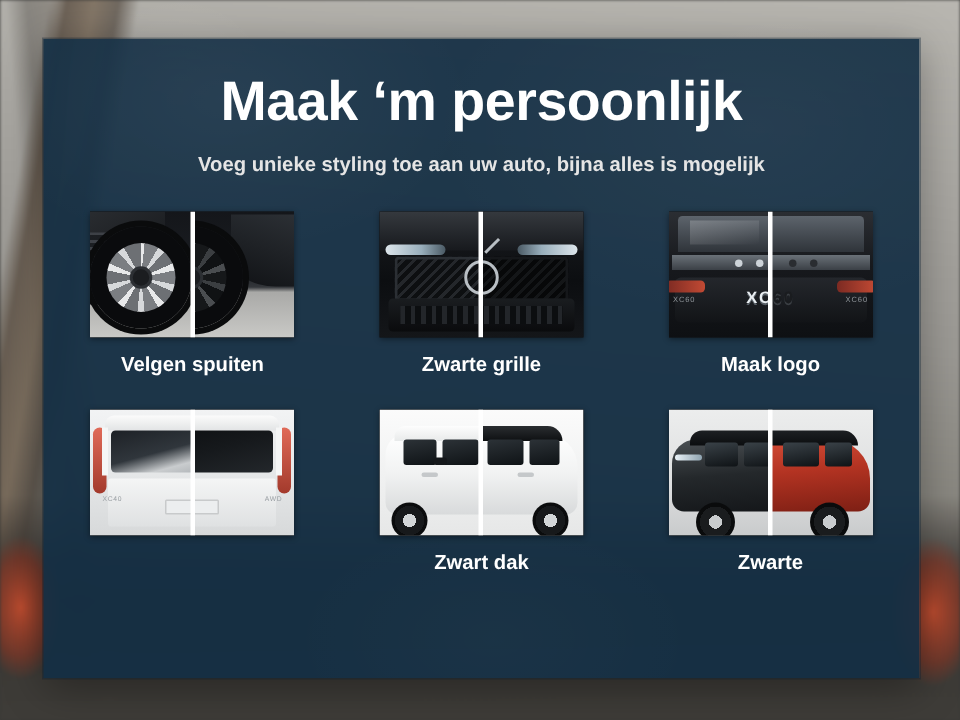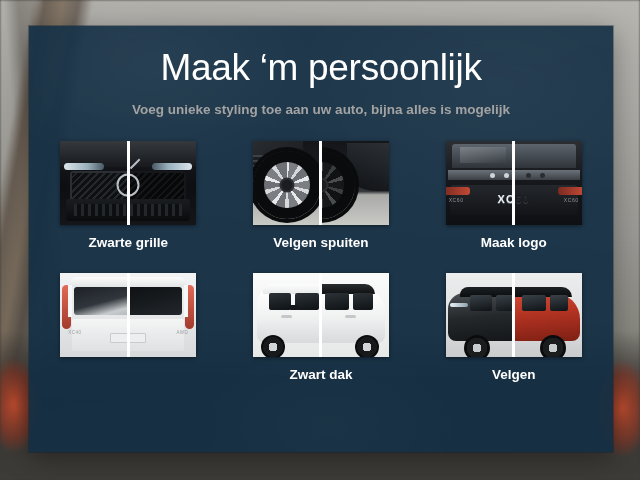--- a/index.html
+++ b/index.html
@@ -51,26 +51,26 @@
       radial-gradient(ellipse 300px 180px at 470px 60px, rgba(255,255,255,.035), rgba(0,0,0,0) 72%),
       radial-gradient(ellipse 200px 120px at 300px 400px, rgba(255,255,255,.02), rgba(0,0,0,0) 70%);
     pointer-events:none;
   }
 
   .panel-inner{position:relative;z-index:2;padding:0 24px;}
 
   .headline{
     margin:0;padding-top:20px;
     text-align:center;color:#ffffff;
-    font-size:37px;line-height:44px;font-weight:400;
+    font-size:37px;line-height:44px;font-weight:700;
     letter-spacing:-0.3px;
   }
   .subline{
     margin:0;padding-top:11px;
-    text-align:center;color:#a3a3a3;
+    text-align:center;color:#e5e5e5;
     font-size:13.5px;line-height:18px;font-weight:600;
   }
 
   
   .grid{
     margin-top:22px;
     display:grid;
     grid-template-columns:repeat(3,1fr);
     column-gap:54px;
     row-gap:22px;
@@ -237,65 +237,65 @@
   <div class="panel-inner">
 
     <h1 class="headline">Maak ‘m persoonlijk</h1>
     <p class="subline">Voeg unieke styling toe aan uw auto, bijna alles is mogelijk</p>
 
     <div class="grid">
 
       <div class="tile">
         <div class="thumb">
           <div class="half l">
+            <div class="wheel-scene">
+                <div class="fender"></div>
+                <div class="wheel">
+                  <div class="rim silver"></div>
+                  <div class="hub"></div>
+                </div>
+              </div>
+          </div>
+          <div class="half r">
+            <div class="wheel-scene" style="left:-100%;width:200%;position:absolute;">
+                <div class="body-r"></div>
+                <div class="wheel">
+                  <div class="rim black"></div>
+                  <div class="hub"></div>
+                </div>
+              </div>
+          </div>
+          <div class="divider"></div>
+        </div>
+        <div class="tile-label">Velgen spuiten</div>
+      </div>
+
+      <div class="tile">
+        <div class="thumb">
+          <div class="half l">
             <div class="grille-scene" style="width:136px;">
                 <div class="hood"></div>
                 <div class="hl l"></div>
                 <div class="grille-mesh"></div>
                 <div class="lower"></div>
                 <div class="ironmark"></div>
               </div>
           </div>
           <div class="half r">
             <div class="grille-scene" style="width:136px;left:-68px;position:absolute;">
                 <div class="hood"></div>
                 <div class="hl r"></div>
                 <div class="grille-mesh blk"></div>
                 <div class="lower"></div>
                 <div class="ironmark"></div>
               </div>
           </div>
           <div class="divider"></div>
         </div>
         <div class="tile-label">Zwarte grille</div>
-      </div>
-
-      <div class="tile">
-        <div class="thumb">
-          <div class="half l">
-            <div class="wheel-scene">
-                <div class="fender"></div>
-                <div class="wheel">
-                  <div class="rim silver"></div>
-                  <div class="hub"></div>
-                </div>
-              </div>
-          </div>
-          <div class="half r">
-            <div class="wheel-scene" style="left:-100%;width:200%;position:absolute;">
-                <div class="body-r"></div>
-                <div class="wheel">
-                  <div class="rim black"></div>
-                  <div class="hub"></div>
-                </div>
-              </div>
-          </div>
-          <div class="divider"></div>
-        </div>
-        <div class="tile-label">Velgen spuiten</div>
       </div>
 
       <div class="tile">
         <div class="thumb">
           <div class="half l">
             <div class="rear-scene" style="width:136px;">
               <div class="glass"></div>
                 <div class="bar"></div>
               <div class="sensor" style="left:44px;"></div>
                 <div class="sensor" style="left:58px;"></div>
@@ -394,18 +394,18 @@
             <div class="wrap-scene" style="width:136px;left:-68px;position:absolute;">
               <div class="wcar red"></div>
                 <div class="wroof"></div>
               <div class="wwin" style="left:76px;width:24px;"></div>
               <div class="wwin" style="left:104px;width:18px;"></div>
               <div class="wwheel" style="right:16px;"></div>
             </div>
           </div>
           <div class="divider"></div>
         </div>
-        <div class="tile-label">Velgen</div>
+        <div class="tile-label">Zwarte</div>
       </div>
 
     </div>
   </div>
 </div>
 
 </body></html>

